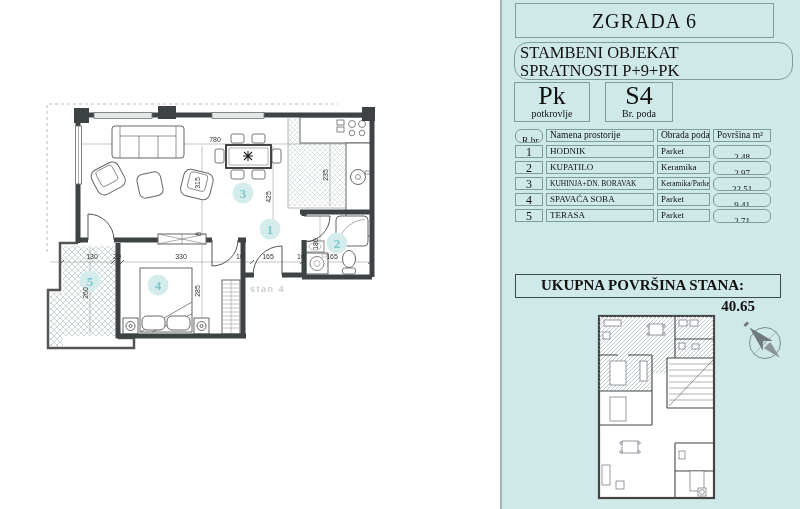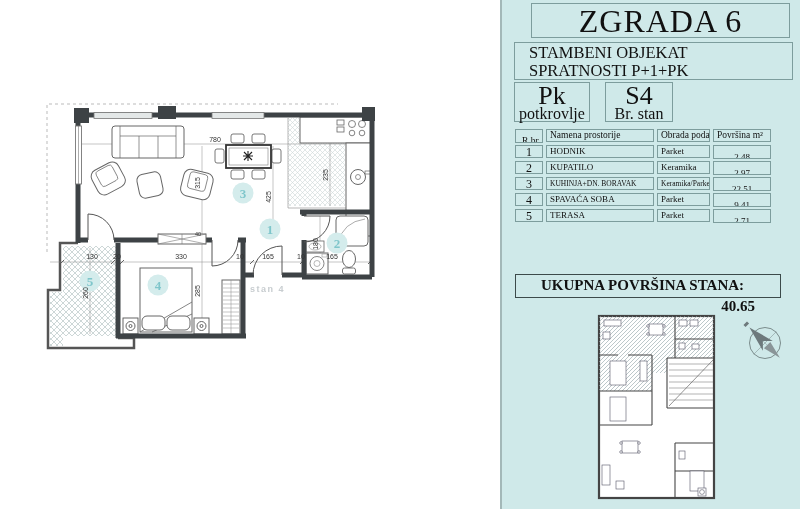--- a/index.html
+++ b/index.html
@@ -4,35 +4,35 @@
 <style>
   html,body{margin:0;padding:0;}
   body{width:800px;height:509px;position:relative;background:#ffffff;
        font-family:"Liberation Serif",serif;color:#111;overflow:hidden;}
 
   
   .panel{position:absolute;left:500px;top:0;width:300px;height:509px;
          background:#cfe9e9;border-left:2px solid #a3b8b8;box-sizing:border-box;}
   .pbox{position:absolute;border:1px solid #7d9d9d;box-sizing:border-box;}
   .title-box{left:13px;top:3px;width:259px;height:35px;text-align:center;
-             font-size:32px;letter-spacing:1px;line-height:34px;white-space:nowrap;margin-left:16px;}
+             font-size:20px;letter-spacing:1px;line-height:34px;white-space:nowrap;}
   .sub-box{left:12px;top:42px;width:279px;height:38px;font-size:16.5px;
-           line-height:18px;padding:1px 0 0 14px;white-space:nowrap;}
+           line-height:18px;padding:1px 0 0 5px;white-space:nowrap;border-radius:14px;}
   .info{position:absolute;top:82px;height:40px;text-align:center;border:1px solid #7d9d9d;box-sizing:border-box;}
   .info .val{font-size:26px;line-height:25px;display:block;}
-  .info .lab{font-size:16px;line-height:11px;display:block;white-space:nowrap;}
+  .info .lab{font-size:10px;line-height:11px;display:block;white-space:nowrap;}
   #ib0{left:12px;width:76px;} #ib1{left:103px;width:68px;} #ib2{left:188px;width:98px;}
 
   .tbl{position:absolute;left:13px;top:129px;display:grid;
        grid-template-columns:28px 108px 53px 58px;gap:2px 3px;}
   .c{border:1px solid #7d9d9d;box-sizing:border-box;height:13px;font-size:9px;
      line-height:11px;padding:0 0 0 3px;white-space:nowrap;overflow:hidden;background:transparent;}
   .c.h{font-size:9.5px;}
   .c.num{font-size:12px;line-height:12px;text-align:center;padding:0;}
-  .c.ctr{text-align:center;padding:6px;}
+  .c.ctr{text-align:center;padding:6px;border-radius:6px;}
   .c.sm{font-size:7.5px;}
 
   .total-box{position:absolute;left:13px;top:274px;width:266px;height:24px;
              border:1px solid #3c4a4a;box-sizing:border-box;font-weight:bold;font-size:15px;
              line-height:21px;padding:0 25px;white-space:nowrap;}
   .total-box .tv{float:right;}
   .poz{position:absolute;left:16px;top:299px;font-size:15.5px;white-space:nowrap;}
 
   .miniwrap{position:absolute;left:90px;top:313px;width:210px;height:194px;}
 
@@ -251,30 +251,30 @@
   <text class="stan" x="250" y="292">stan 4</text>
 </svg>
 </div>
 
 <div class="panel">
 
   <div class="pbox title-box">ZGRADA 6</div>
 
   <div class="pbox sub-box">
     <div>STAMBENI OBJEKAT</div>
-    <div>SPRATNOSTI P+1+PK</div>
+    <div>SPRATNOSTI P+9+PK</div>
   </div>
 
   <div class="info" id="ib0">
     <span class="val">Pk</span>
     <span class="lab">potkrovlje</span>
   </div>
   <div class="info" id="ib1">
     <span class="val">S4</span>
-    <span class="lab">Br. stan</span>
+    <span class="lab">Br. poda</span>
   </div>
 
   <div class="tbl">
     <div class="c h ctr">R.br.</div>
     <div class="c h">Namena prostorije</div>
     <div class="c h">Obrada poda</div>
     <div class="c h">Površina  m²</div>
 
     <div class="c num">1</div>
     <div class="c">HODNIK</div>

